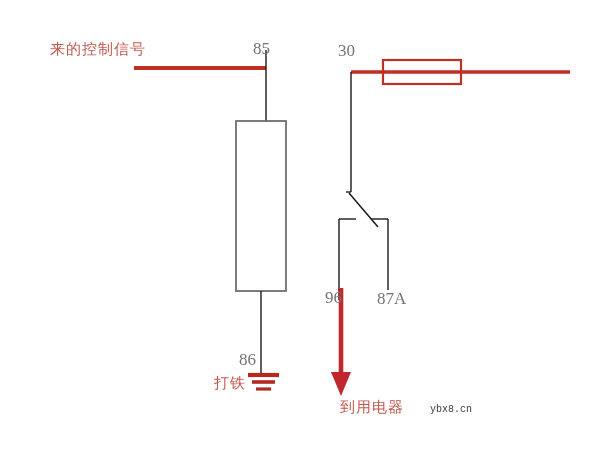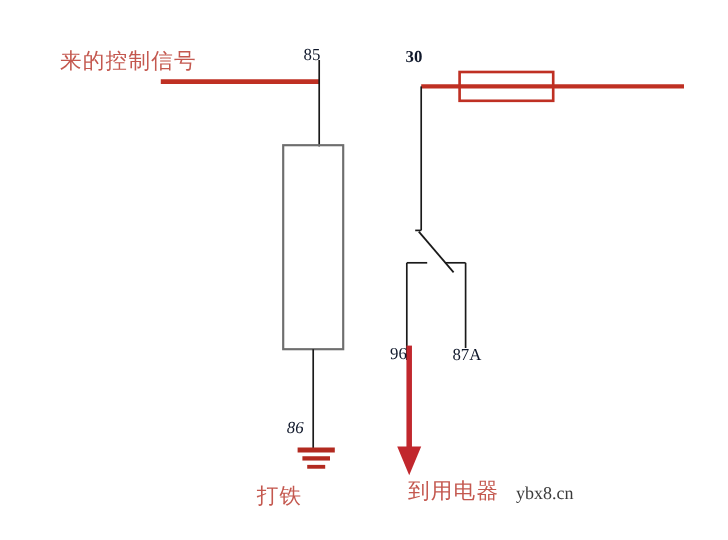--- a/index.html
+++ b/index.html
@@ -25,45 +25,45 @@
     height: 450px;
   }
   .lbl {
     position: absolute;
     color: #c0392b;
     white-space: nowrap;
     line-height: 1;
     font-family: "Liberation Serif", "DejaVu Serif", serif;
   }
   .lbl-cn {
-    font-size: 18px;
+    font-size: 15px;
     letter-spacing: 1px;
     color: #c4584f;
   }
   .lbl-num {
-    font-size: 14px;
-    color: #0f172a;
+    font-size: 17px;
+    color: #737373;
   }
   .watermark {
     position: absolute;
-    font-family: Liberation Serif, serif;
-    font-size: 15px;
+    font-family: Liberation Mono, monospace;
+    font-size: 10px;
     color: #3a3a3a;
     letter-spacing: 0px;
     white-space: nowrap;
   }
   #lbl-control-line1 { left: 50px;  top: 42px;  }
   #lbl-control-line2 { left: 22px;  top: 73px;  }
   #lbl-85            { left: 253px; top: 40px;  }
-  #lbl-30            { left: 338px; top: 42px; font-weight: bold;  }
+  #lbl-30            { left: 338px; top: 42px;  }
   #lbl-battery       { left: 470px; top: 41px;  }
   #lbl-87            { left: 325px; top: 289px; }
   #lbl-87a           { left: 377px; top: 290px; text-align: center; }
-  #lbl-86            { left: 239px; top: 351px; font-style: italic; }
-  #lbl-ground-cn     { left: 214px; top: 404px; }
+  #lbl-86            { left: 239px; top: 351px; }
+  #lbl-ground-cn     { left: 214px; top: 376px; }
   #lbl-load-cn       { left: 340px; top: 400px; text-align: right; }
   #watermark-ybx8    { left: 430px; top: 404px; }
 </style>
 </head>
 <body>
 
 <div id="canvas">
 
   <svg id="schematic" viewBox="0 0 607 450">
 

